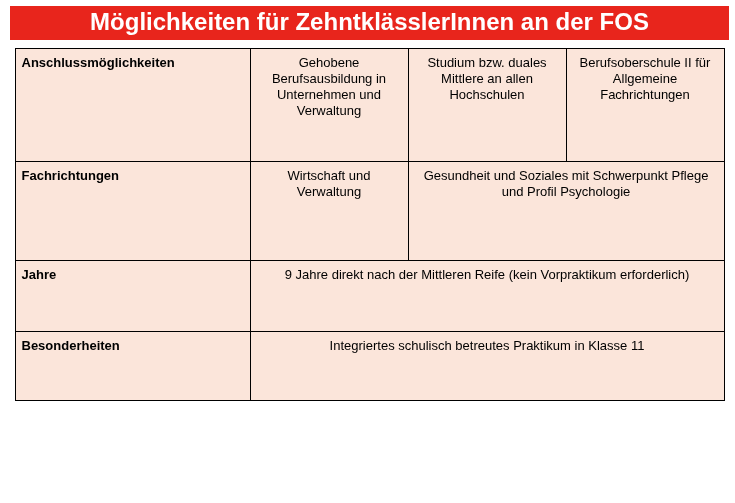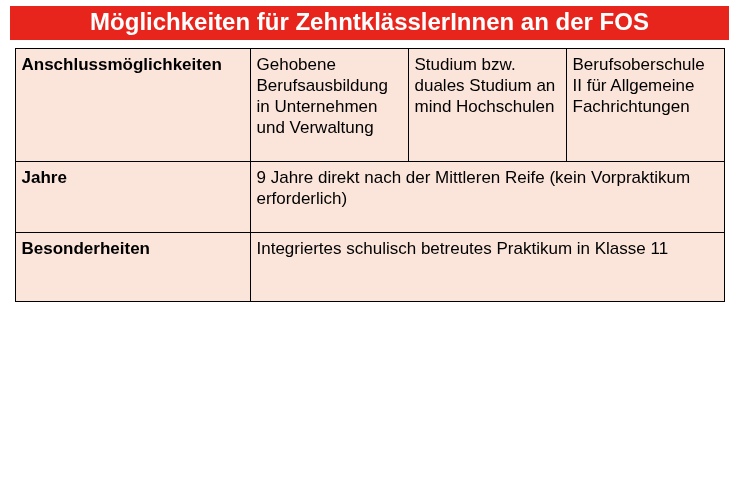--- a/index.html
+++ b/index.html
@@ -35,54 +35,59 @@
     border-collapse: collapse;
     width: 710px;
     margin: 0 auto;
     table-layout: fixed;
   }
   table.info-table td {
     border: 1px solid #000000;
     background: #fbe5da;
     vertical-align: top;
     padding: 6px 6px;
-    font-size: 17px;
+    font-size: 13px;
     color: #000000;
     line-height: 1.22;
   }
   td.rowhead {
     font-weight: bold;
     text-align: left;
     white-space: nowrap;
     width: 222px;
   }
   td.center {
-    text-align: left;
+    text-align: center;
   }
   .r1 td { height: 100px; }
   .r2 td { height: 52px; }
   .r3 td { height: 86px; }
   .r4 td { height: 58px; }
   .r5 td { height: 58px; }
   .r6 td { height: 56px; }
 </style>
 </head>
 <body>
 
 <div class="page">
 
   <div class="title-bar">Möglichkeiten für ZehntklässlerInnen an der FOS</div>
 
   <table class="info-table">
     <tbody>
       <tr class="r1">
         <td class="rowhead">Anschlussmöglichkeiten</td>
         <td class="center">Gehobene Berufsausbildung in Unternehmen und Verwaltung</td>
-        <td class="center">Studium bzw. duales Studium an mind Hochschulen</td>
+        <td class="center">Studium bzw. duales Mittlere an allen Hochschulen</td>
         <td class="center">Berufsoberschule II für Allgemeine Fachrichtungen</td>
+      </tr>
+      <tr class="r3">
+        <td class="rowhead">Fachrichtungen</td>
+        <td class="center">Wirtschaft und Verwaltung</td>
+        <td class="center" colspan="2">Gesundheit und Soziales mit Schwerpunkt Pflege und Profil Psychologie</td>
       </tr>
       <tr class="r4">
         <td class="rowhead">Jahre</td>
         <td class="center" colspan="3">9 Jahre direkt nach der Mittleren Reife (kein Vorpraktikum erforderlich)</td>
       </tr>
       <tr class="r6">
         <td class="rowhead">Besonderheiten</td>
         <td class="center" colspan="3">Integriertes schulisch betreutes Praktikum in Klasse 11</td>
       </tr>
     </tbody>

